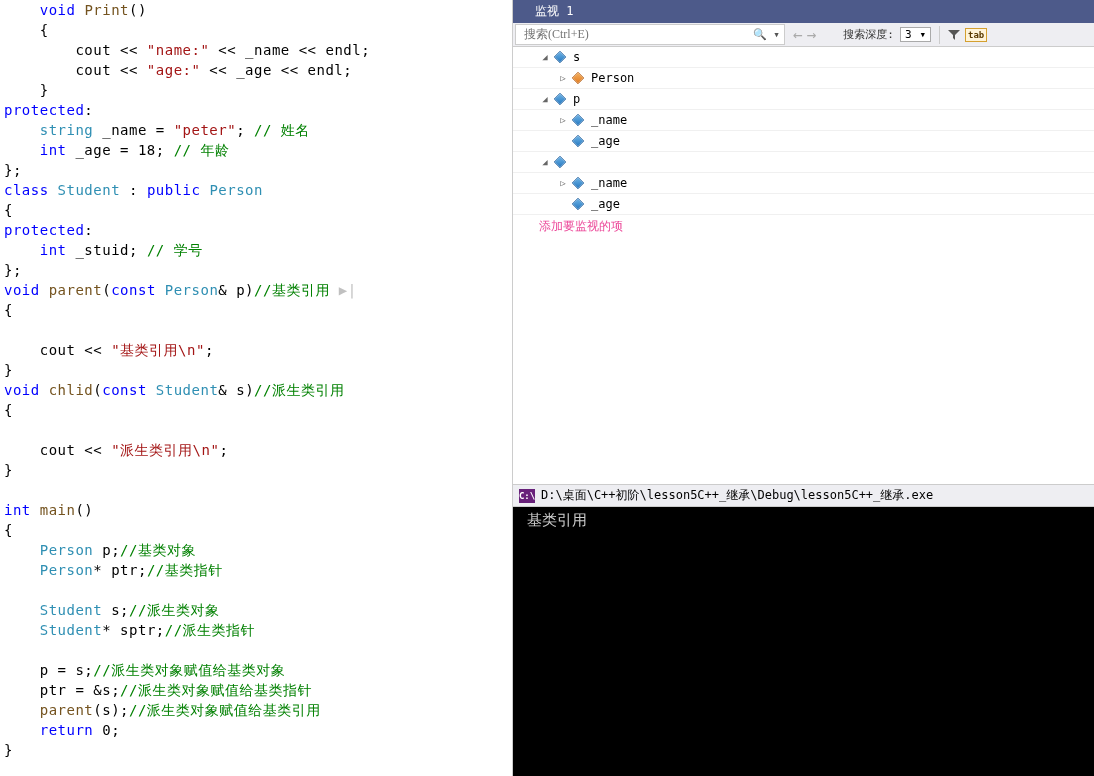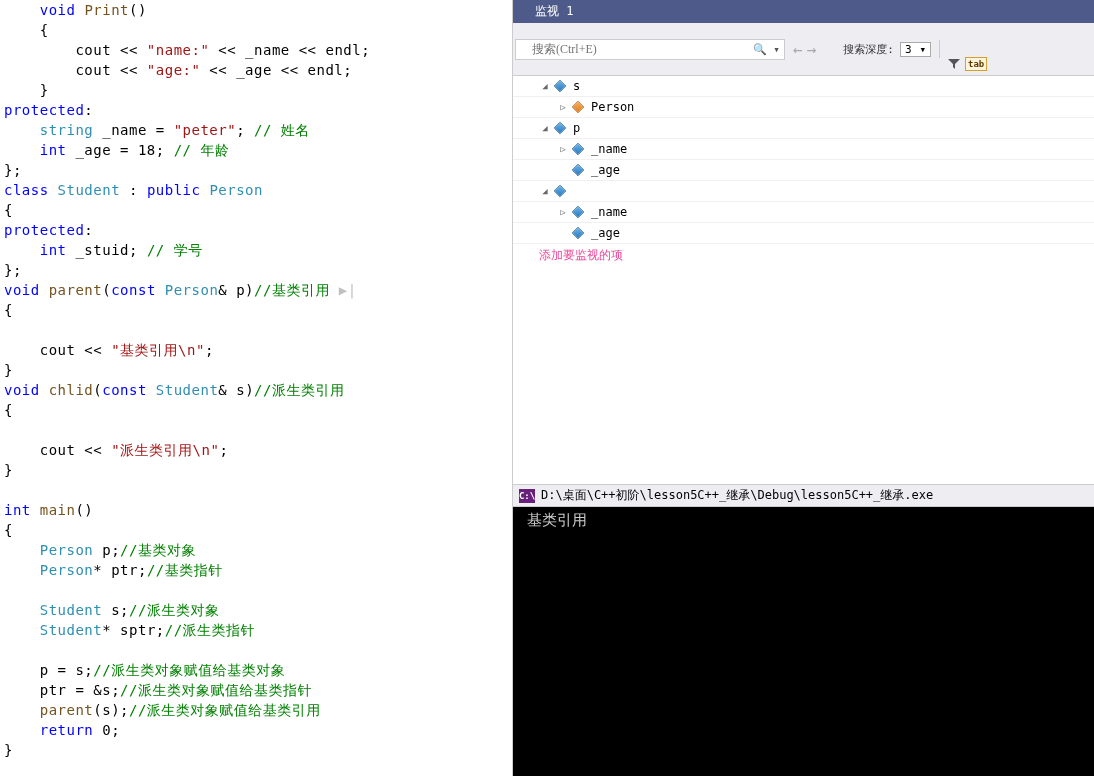--- a/index.html
+++ b/index.html
@@ -4,28 +4,28 @@
 <style>
 * { margin: 0; padding: 0; box-sizing: border-box; }
 body { font-family: "Microsoft YaHei", Consolas, monospace; font-size: 13px; background: #fff; overflow: hidden; }
 .container { display: flex; width: 1094px; height: 776px; }
 .code-panel { width: 512px; background: #fff; font-family: "NSimSun", "SimSun", Consolas, monospace; font-size: 14px; line-height: 20px; padding-left: 4px; white-space: pre; overflow: hidden; letter-spacing: 0.5px; }
 .right-panel { flex: 1; display: flex; flex-direction: column; border-left: 1px solid #ccc; }
 .watch-panel { flex: 1; display: flex; flex-direction: column; background: #fff; }
 .watch-title { background: #4d5a8a; color: #fff; padding: 3px 22px; font-size: 12px; }
 .watch-toolbar { display: flex; align-items: center; background: #eeeef2; border-bottom: 1px solid #ccc; padding: 1px 2px; gap: 2px; }
 .search-box { flex: 0 0 auto; display: flex; align-items: center; border: 1px solid #ccc; background: #fff; width: 270px; }
-.search-input { border: none; outline: none; padding: 2px 16px; font-size: 12px; flex: 1; color: #888; font-family: "Microsoft YaHei"; }
+.search-input { border: none; outline: none; padding: 2px 8px; font-size: 12px; flex: 1; color: #888; font-family: "Microsoft YaHei"; }
 .search-btn { padding: 0 4px; color: #555; font-size: 11px; display: flex; align-items: center; gap: 1px; }
 .nav-arrows { display: flex; align-items: center; gap: 0; margin: 0 4px; }
 .nav-arrow { color: #aaa; font-size: 16px; padding: 0 2px; }
 .depth-label { font-size: 11px; color: #333; margin-left: 19px; }
 .depth-select { border: 1px solid #aaa; padding: 0 4px; font-size: 11px; margin: 0 4px; display: flex; align-items: center; gap: 8px; background: #fff; }
 .tool-sep { width: 1px; height: 18px; background: #ccc; margin: 0 2px; }
-.tool-icon { width: 20px; height: 20px; display: flex; align-items: center; justify-content: center; font-size: 12px; margin-top: 30px; }
+.tool-icon { width: 20px; height: 20px; display: flex; align-items: center; justify-content: center; font-size: 12px; }
 .icon-filter { color: #333; }
 .icon-tab { border: 1px solid #d4a030; background: #fff4d9; color: #5a3a00; font-size: 9px; padding: 1px 2px; font-weight: bold; }
 .watch-header { background: #f5f5f5; border-bottom: 1px solid #ccc; padding: 2px 8px; font-size: 12px; }
 .watch-tree { flex: 1; overflow: auto; font-size: 12px; }
 .tree-row { display: flex; align-items: center; height: 21px; padding-left: 8px; border-bottom: 1px solid #f0f0f0; }
 .tree-indent { display: inline-block; width: 18px; }
 .tree-expander { width: 12px; font-size: 9px; color: #666; text-align: center; cursor: pointer; }
 .tree-icon { width: 18px; height: 14px; display: inline-flex; align-items: center; justify-content: center; margin-right: 4px; }
 .cube-blue { width: 12px; height: 12px; background: linear-gradient(135deg, #6fb4e6, #2678c0); transform: rotate(45deg) scale(0.75); border: 1px solid #1a5a99; }
 .cube-orange { width: 12px; height: 12px; background: linear-gradient(135deg, #f5b060, #e07b20); transform: rotate(45deg) scale(0.75); border: 1px solid #b05a10; }

